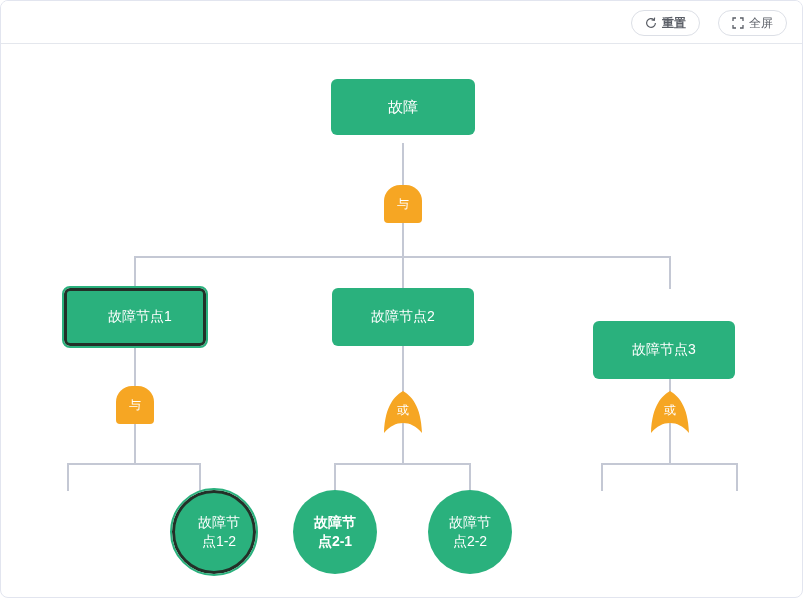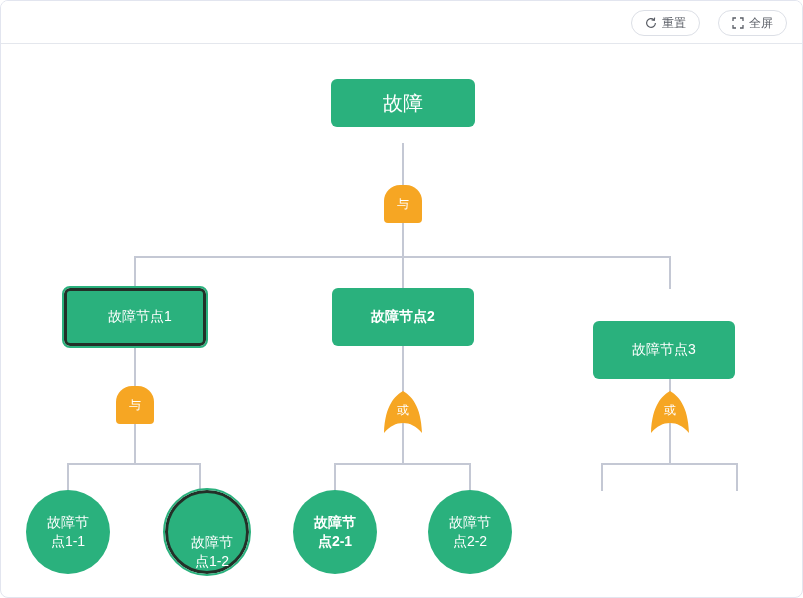--- a/index.html
+++ b/index.html
@@ -21,39 +21,39 @@
   .header{
     position:absolute;top:0;left:0;right:0;height:43px;
     border-bottom:1px solid var(--divider);background:#fff;z-index:3;
   }
   .tool-btn{
     position:absolute;top:9px;height:26px;display:inline-flex;align-items:center;
     gap:5px;padding:0 13px;border:1px solid var(--btn-border);border-radius:13px;
     background:#fff;color:var(--btn-text);font-size:12px;cursor:pointer;line-height:1;
   }
   .tool-btn svg{display:block;}
-  .btn-reset{right:102px;}
+  .btn-reset{right:102px;font-weight:bold;}
   .btn-fullscreen{right:15px;}
   .canvas{position:absolute;inset:0;z-index:1;}
   .lines{position:absolute;inset:0;z-index:1;}
   .node{
     position:absolute;z-index:2;display:flex;align-items:center;justify-content:center;
     background:var(--green);color:#fff;border-radius:6px;cursor:pointer;
     font-size:14px;text-align:center;
   }
-  .node.rect-root{left:330px;top:78px;width:144px;height:48px;font-size:20px;}
+  .node.rect-root{left:330px;top:78px;width:144px;height:56px;font-size:15px;}
   .node.rect{top:287px;width:142px;height:58px;}
   .node.n1{left:63px;}
-  .node.n2{left:331px;font-weight:bold;}
+  .node.n2{left:331px;}
   .node.n3{left:592px;margin-top:33px;}
   .node.circle{
     top:489px;width:84px;height:84px;border-radius:50%;
   }
   .node.c1{left:25px;}
-  .node.c2{left:164px;align-items:flex-end;}
+  .node.c2{left:171px;}
   .node.c3{left:292px;font-weight:bold;}
   .node.c4{left:427px;}
   .node.c5{left:559px;}
   .node.c6{left:694px;}
   .node.circle .lbl{width:48px;word-break:break-all;line-height:1.35;}
   .node.selected{
     border:3px solid var(--sel);
     outline:2px solid var(--green);
     padding-left:10px;
   }
@@ -152,23 +152,20 @@
       </svg>
       <span class="glbl">或</span>
     </div>
     <div class="gate or g-n3">
       <svg width="44" height="46" viewBox="0 0 44 46">
         <path d="M22,2 C14,7 4,16 3,44 C9,37 15,34 22,34 C29,34 35,37 41,44 C40,16 30,7 22,2 Z" fill="#F6A623"></path>
       </svg>
       <span class="glbl">或</span>
     </div>
 
-    <div class="node circle c1">
-      <span class="lbl">故障节点1-1</span>
-    </div>
     <div class="node circle c2 selected">
       <span class="lbl">故障节点1-2</span>
     </div>
     <div class="node circle c3">
       <span class="lbl">故障节点2-1</span>
     </div>
     <div class="node circle c4">
       <span class="lbl">故障节点2-2</span>
     </div>
 

